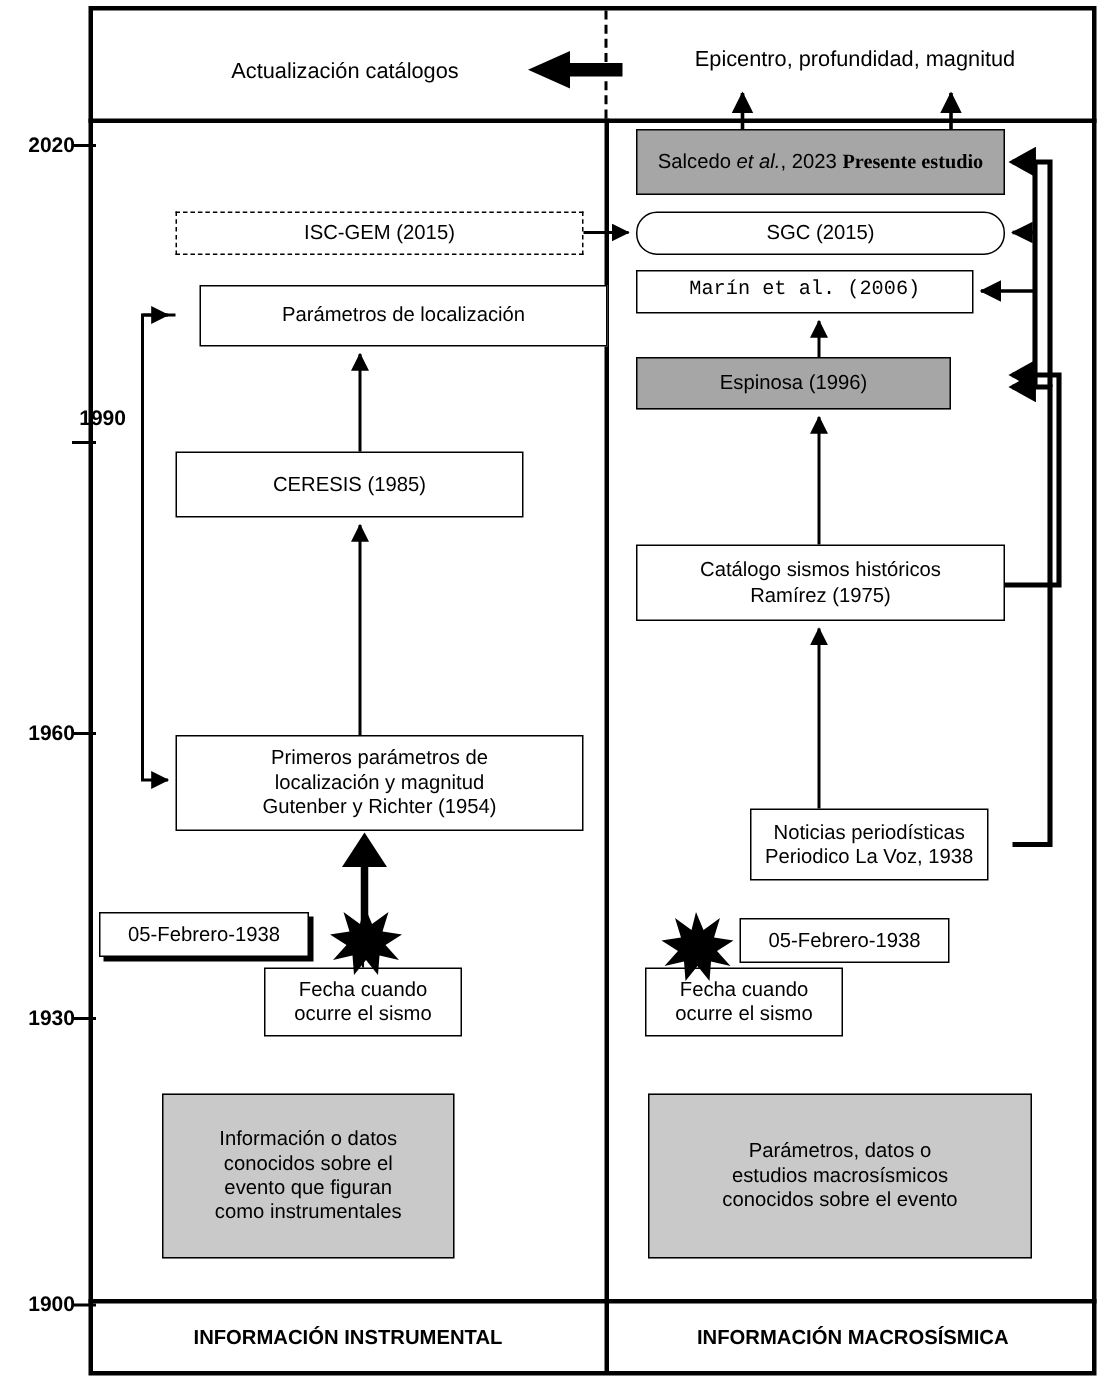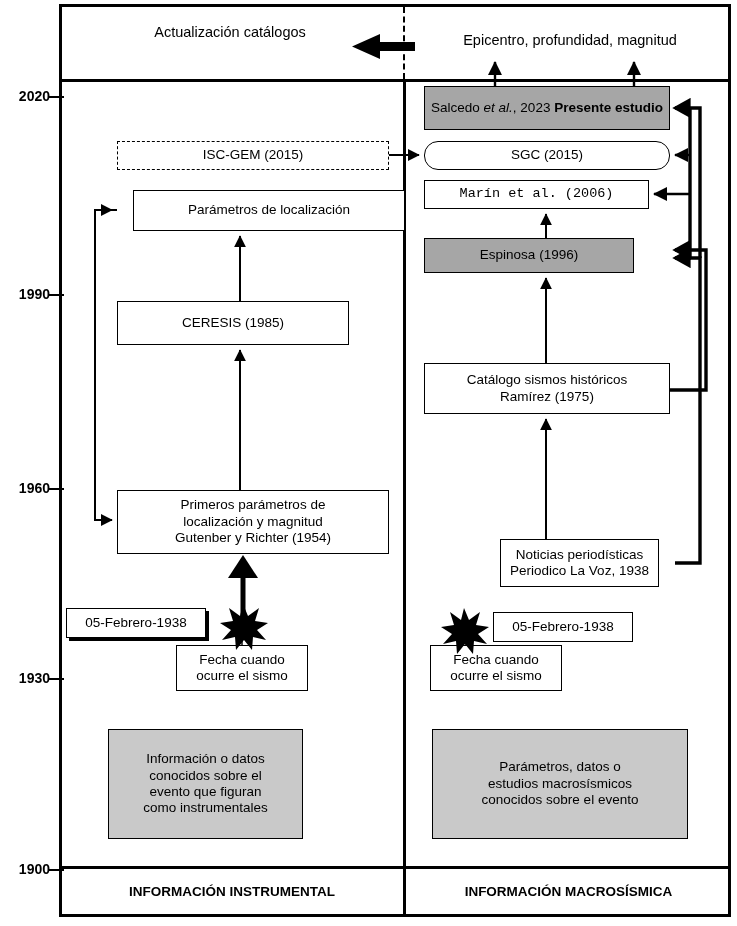--- a/index.html
+++ b/index.html
@@ -107,41 +107,41 @@
   }
 
   
   svg.overlay {
     position: absolute;
     left: 0; top: 0;
     width: 737px;
     height: 926px;
     pointer-events: none;
   }
-  b { font-weight: bold; }
+  b { font-weight: bold; font-family: Liberation Serif, serif; }
   i { font-style: italic; }
 </style>
 </head>
 <body>
 
 <div id="root">
 
   <div class="abs frame"></div>
   <div class="abs hsep" style="top:79px;"></div>
   <div class="abs hsep" style="top:866px;"></div>
   <div class="abs vdash"></div>
   <div class="abs vsolid"></div>
 
-  <div class="abs title-text" style="left:70px; top:24px; width:320px;">Actualización catálogos</div>
+  <div class="abs title-text" style="left:70px; top:40px; width:320px;">Actualización catálogos</div>
   <div class="abs title-text" style="left:415px; top:32px; width:310px;">Epicentro, profundidad, magnitud</div>
 
   <div class="abs axis-label" style="left:0px; top:88px;">2020</div>
   <div class="abs axis-tick" style="top:96px;"></div>
 
-  <div class="abs axis-label" style="left:0px; top:286px;">1990</div>
+  <div class="abs axis-label" style="left:0px; top:270px;padding-left:34px;">1990</div>
   <div class="abs axis-tick" style="top:294px;"></div>
 
   <div class="abs axis-label" style="left:0px; top:480px;">1960</div>
   <div class="abs axis-tick" style="top:488px;"></div>
 
   <div class="abs axis-label" style="left:0px; top:670px;">1930</div>
   <div class="abs axis-tick" style="top:678px;"></div>
 
   <div class="abs axis-label" style="left:0px; top:861px;">1900</div>
   <div class="abs axis-tick" style="top:869px;"></div>

